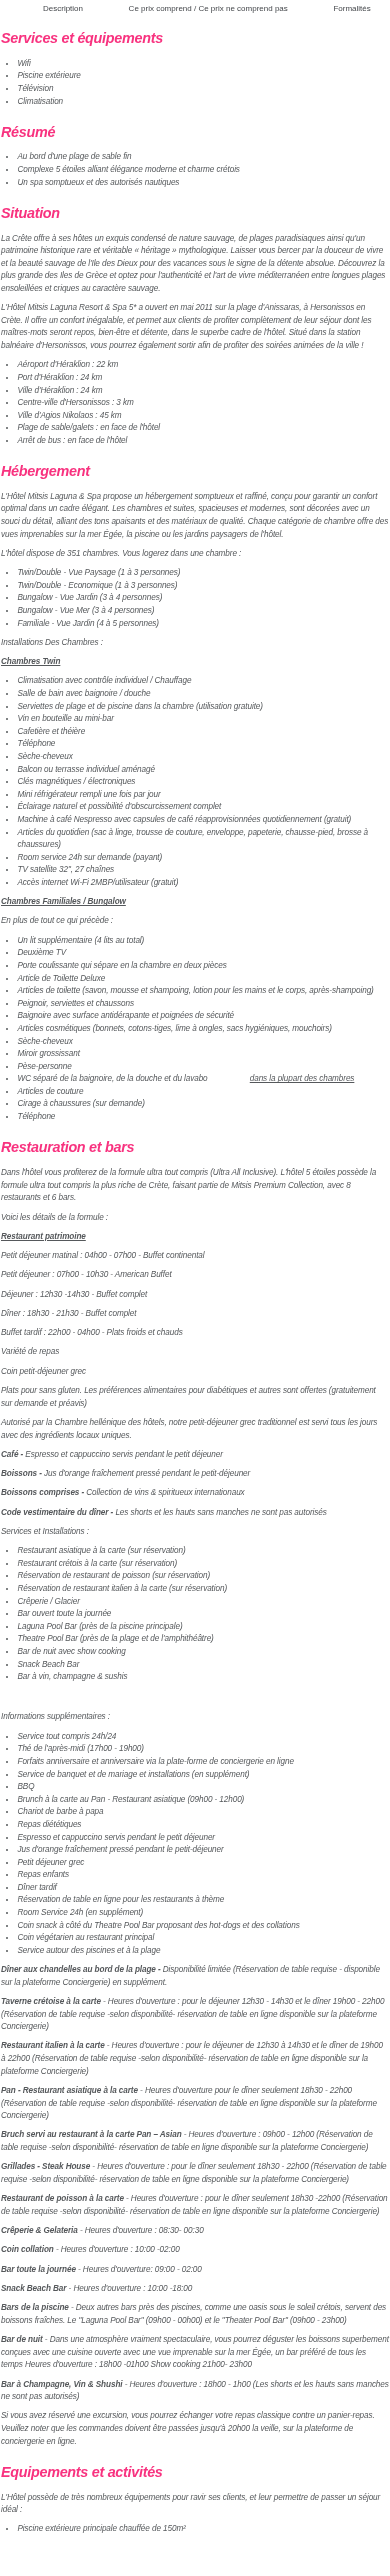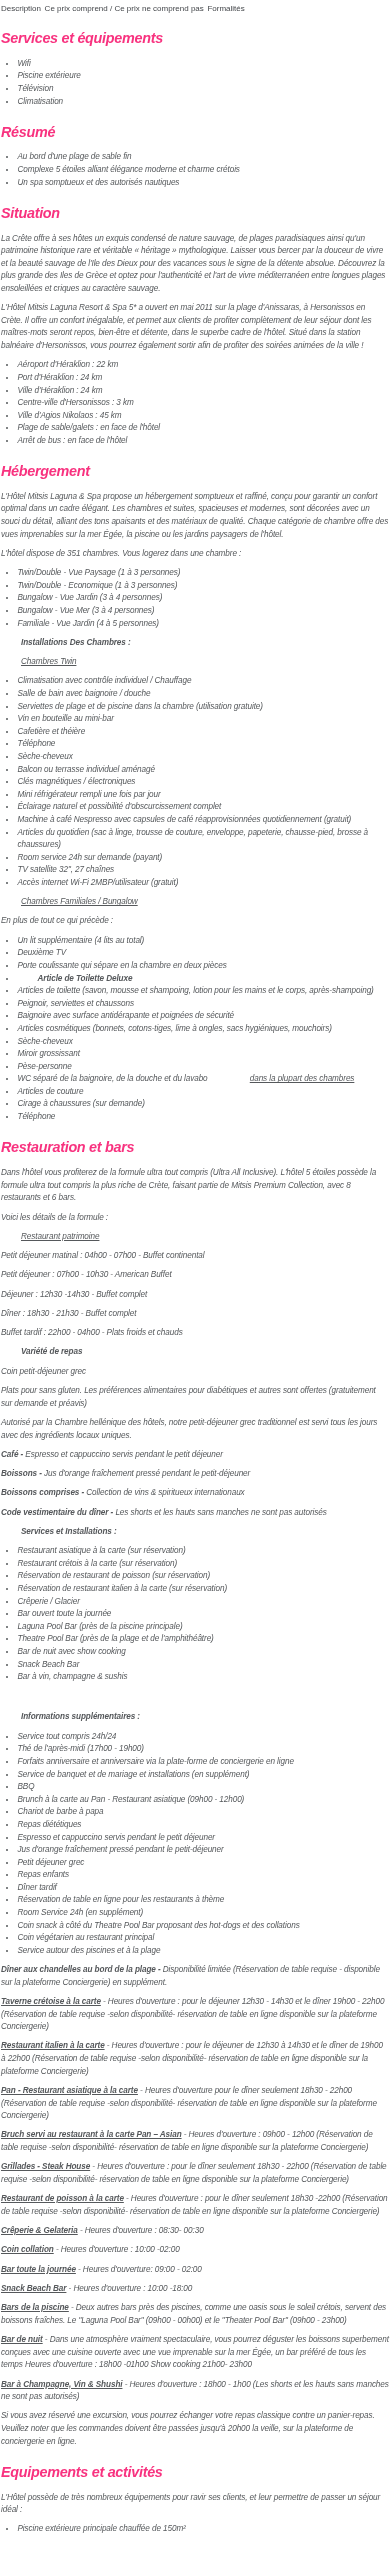--- a/index.html
+++ b/index.html
@@ -13,42 +13,42 @@
   
   .tabs{
     font-size:8px;
     line-height:11.3px;
     color:#44474b;
     font-style:normal;
     display:flex;
     flex-wrap:wrap;
     column-gap:3.6px;
   }
-  .tabs a{color:#44474b;text-decoration:none;cursor:pointer;}
+  .tabs a{color:#44474b;text-decoration:none;cursor:pointer;padding-left:42px;}
   
   .content{
     font-style:italic;
     font-size:8.2px;
     line-height:12.6px;
     letter-spacing:-0.1px;
   }
   .content h2.sec{
     color:#f8327f;
     font-size:14.4px;
     line-height:1.15;
     font-weight:bold;
     letter-spacing:-0.3px;
     margin:15.5px 0 11.3px 0;
   }
   .content p{margin:6.7px 0;}
   .content ul{margin:6.7px 0;padding-left:15.5px;}
   .content li{padding-left:1px;margin:0;}
-  .b{font-weight:bold;padding-left:20px;}
-  .bu{font-weight:normal;text-decoration:underline;padding-left:20px;}
-  strong.u{text-decoration:underline;margin-top:14px;}
+  .b{font-weight:normal;}
+  .bu{font-weight:bold;text-decoration:underline;}
+  strong.u{margin-top:14px;}
   .ul-inline{text-decoration:underline;margin-left:40px;}
   .spacer{height:14.4px;}
 </style>
 </head>
 <body>
 
 <div class="page">
   <nav class="tabs">
     <a>Description</a>
     <a>Ce prix comprend / Ce prix ne comprend pas</a>

